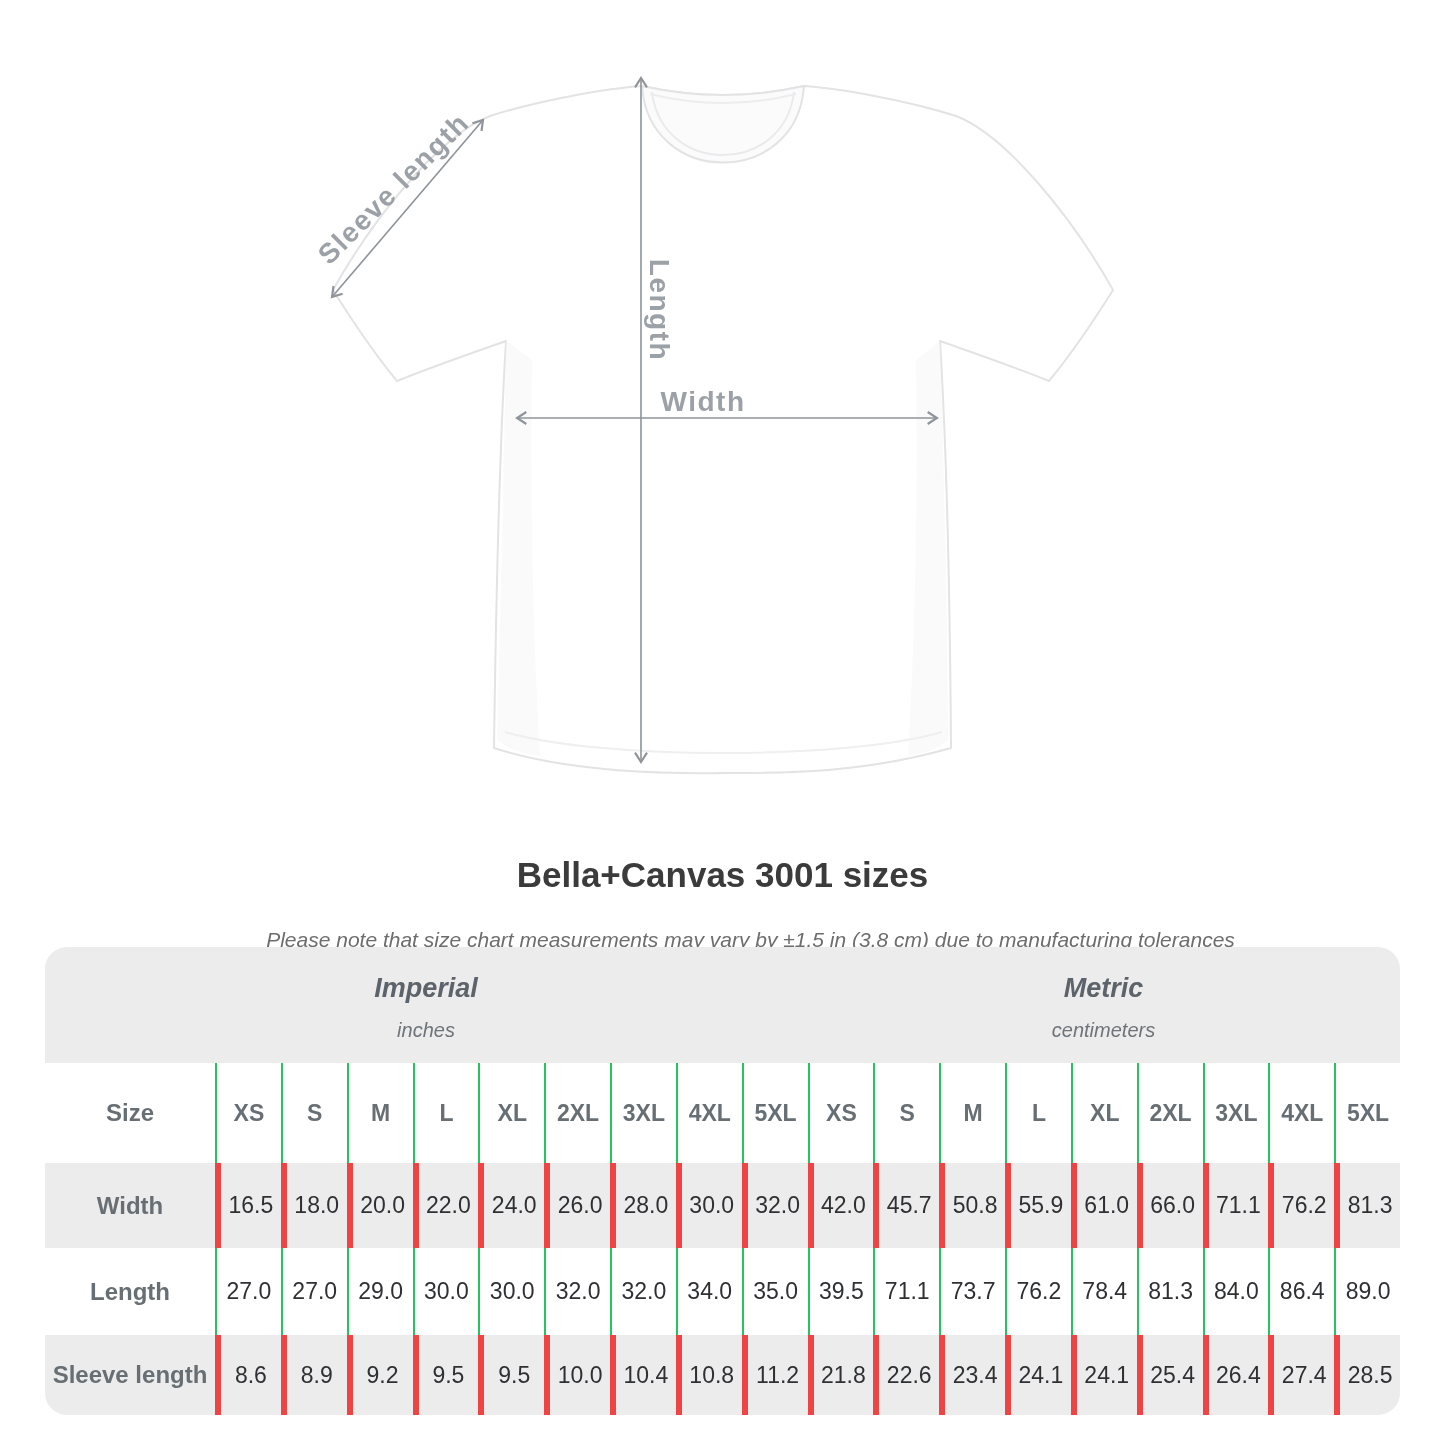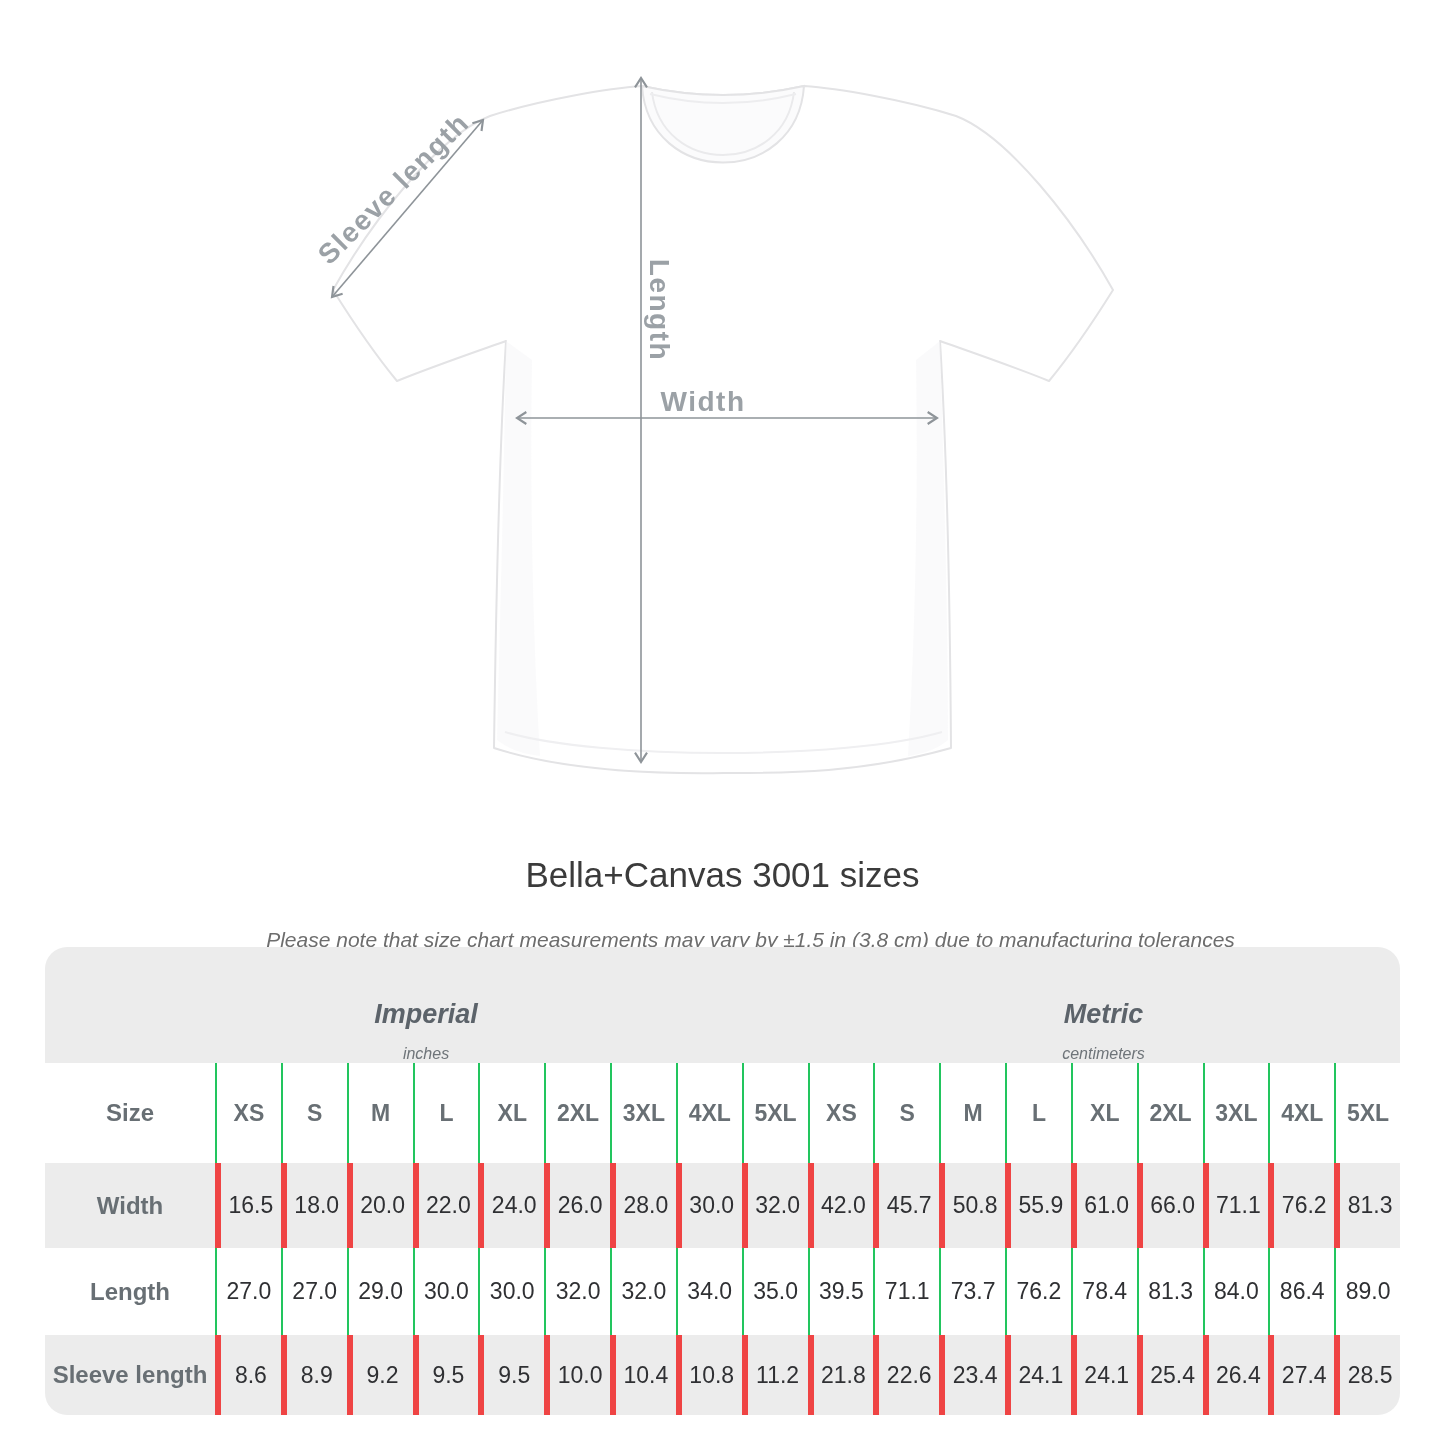--- a/index.html
+++ b/index.html
@@ -7,40 +7,40 @@
     width:1445px;height:1445px;position:relative;background:#ffffff;
     font-family:"Liberation Sans","DejaVu Sans",sans-serif;
     overflow:hidden;
   }
   
   .shirt-wrap{position:absolute;left:300px;top:60px;width:850px;height:745px;}
   .diag-label{font-weight:700;font-size:28px;letter-spacing:1.5px;}
   
   .title{
     position:absolute;top:854px;left:0;width:100%;text-align:center;
-    font-size:35px;font-weight:400;color:#3b3b3b;margin:0;line-height:42px;
+    font-size:35px;font-weight:700;color:#3b3b3b;margin:0;line-height:42px;
   }
   .subtitle{
     position:absolute;top:914px;left:16px;width:100%;text-align:center;
     font-size:21px;font-style:italic;color:#6d6d6d;margin:12px;line-height:28px;
   }
   
   .chart{position:absolute;left:45px;top:947px;width:1355px;}
   .band{
     height:116px;background:#ececec;border-radius:22px 22px 0 0;
-    display:flex;align-items:flex-end;
+    display:flex;align-items:center;
   }
   .band .group{
     display:flex;flex-direction:column;align-items:center;justify-content:center;
     padding-top:4px;
   }
   .band .group.imperial{width:762px;}
   .band .group.metric{flex:1;}
   .gname{font-size:27px;font-weight:700;font-style:italic;color:#5c636a;}
-  .gsub{font-size:16px;font-style:italic;color:#6e7479;margin-top:15px;}
+  .gsub{font-size:20px;font-style:italic;color:#6e7479;margin-top:15px;}
   .trow{
     display:grid;grid-template-columns:170px repeat(18,1fr);
   }
   .trow .cell{
     height:100%;display:flex;align-items:center;justify-content:center;
     text-align:center;
   }
   .trow.white > .cell + .cell{border-left:2px solid #22c55e;}
   .trow.gray  > .cell + .cell{border-left:6px solid #ef4444;}
   .trow.gray .cell{background:#ececec;}

